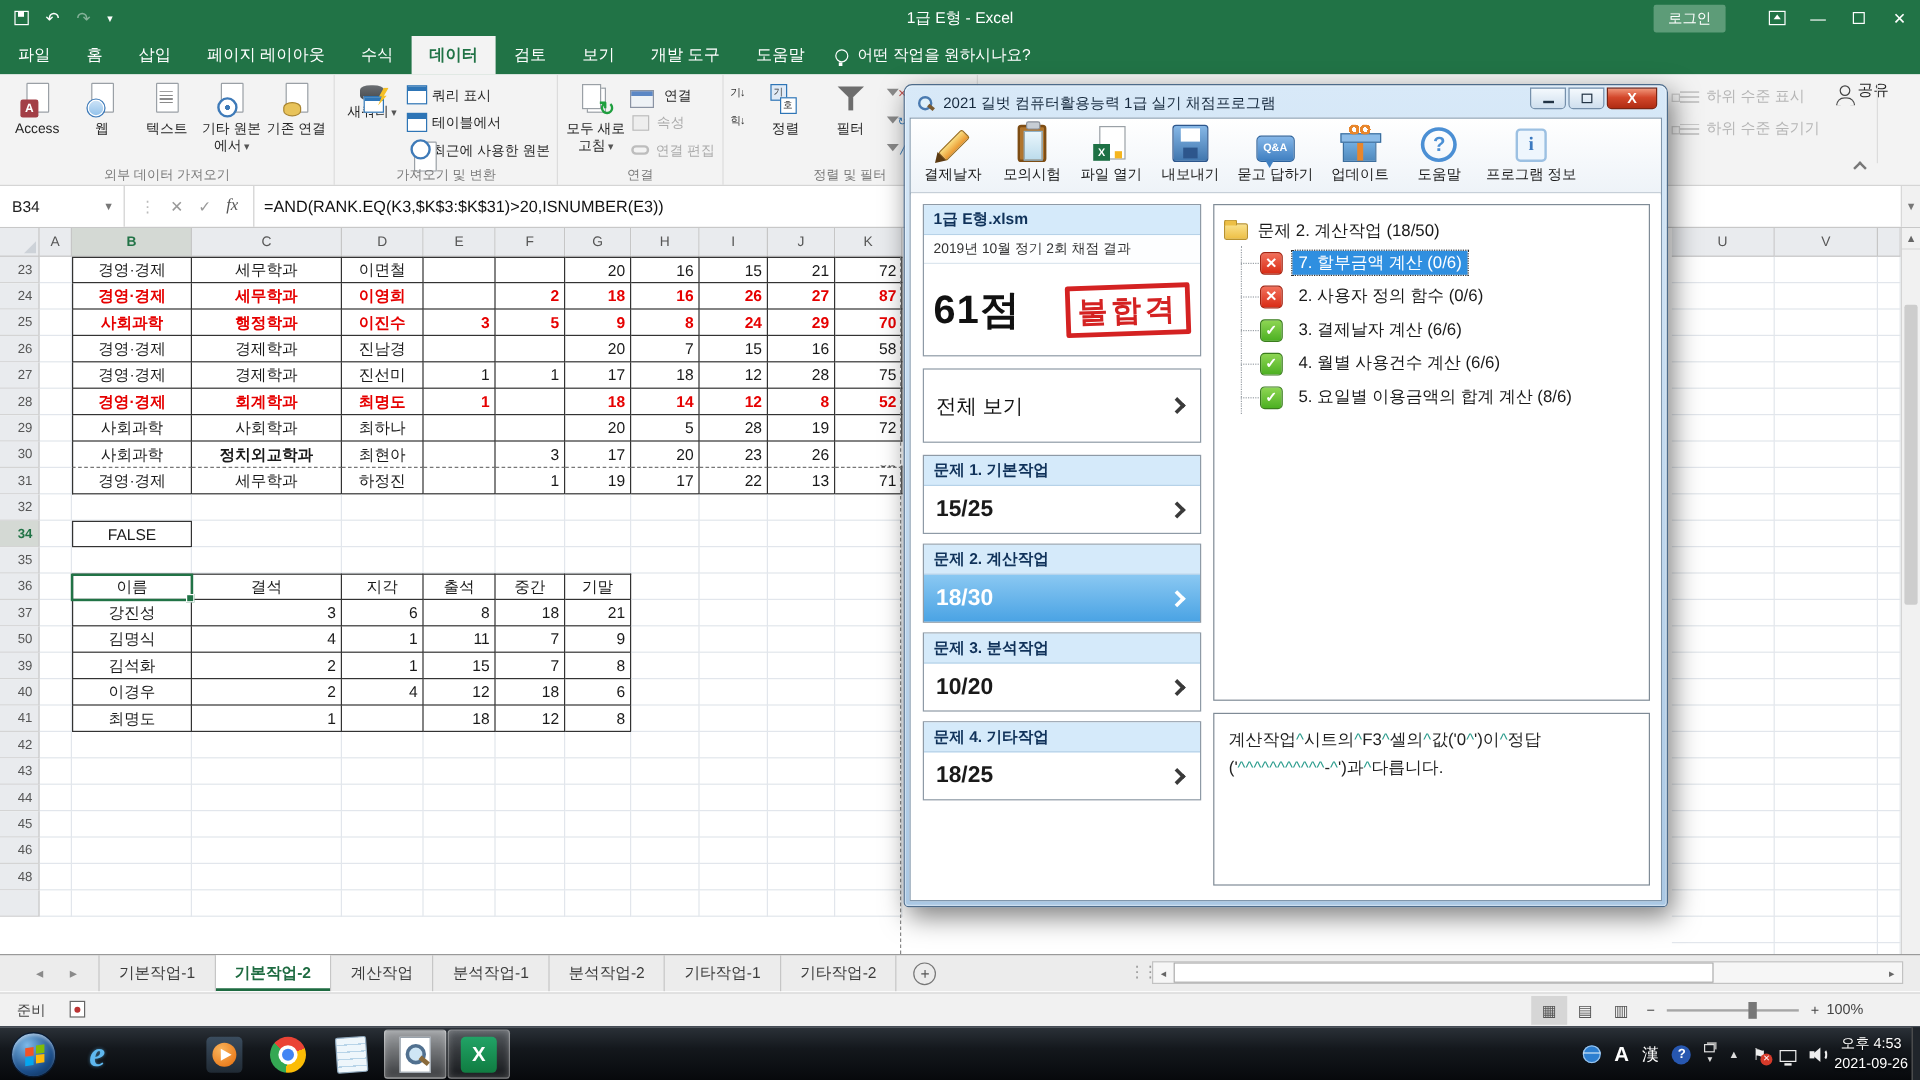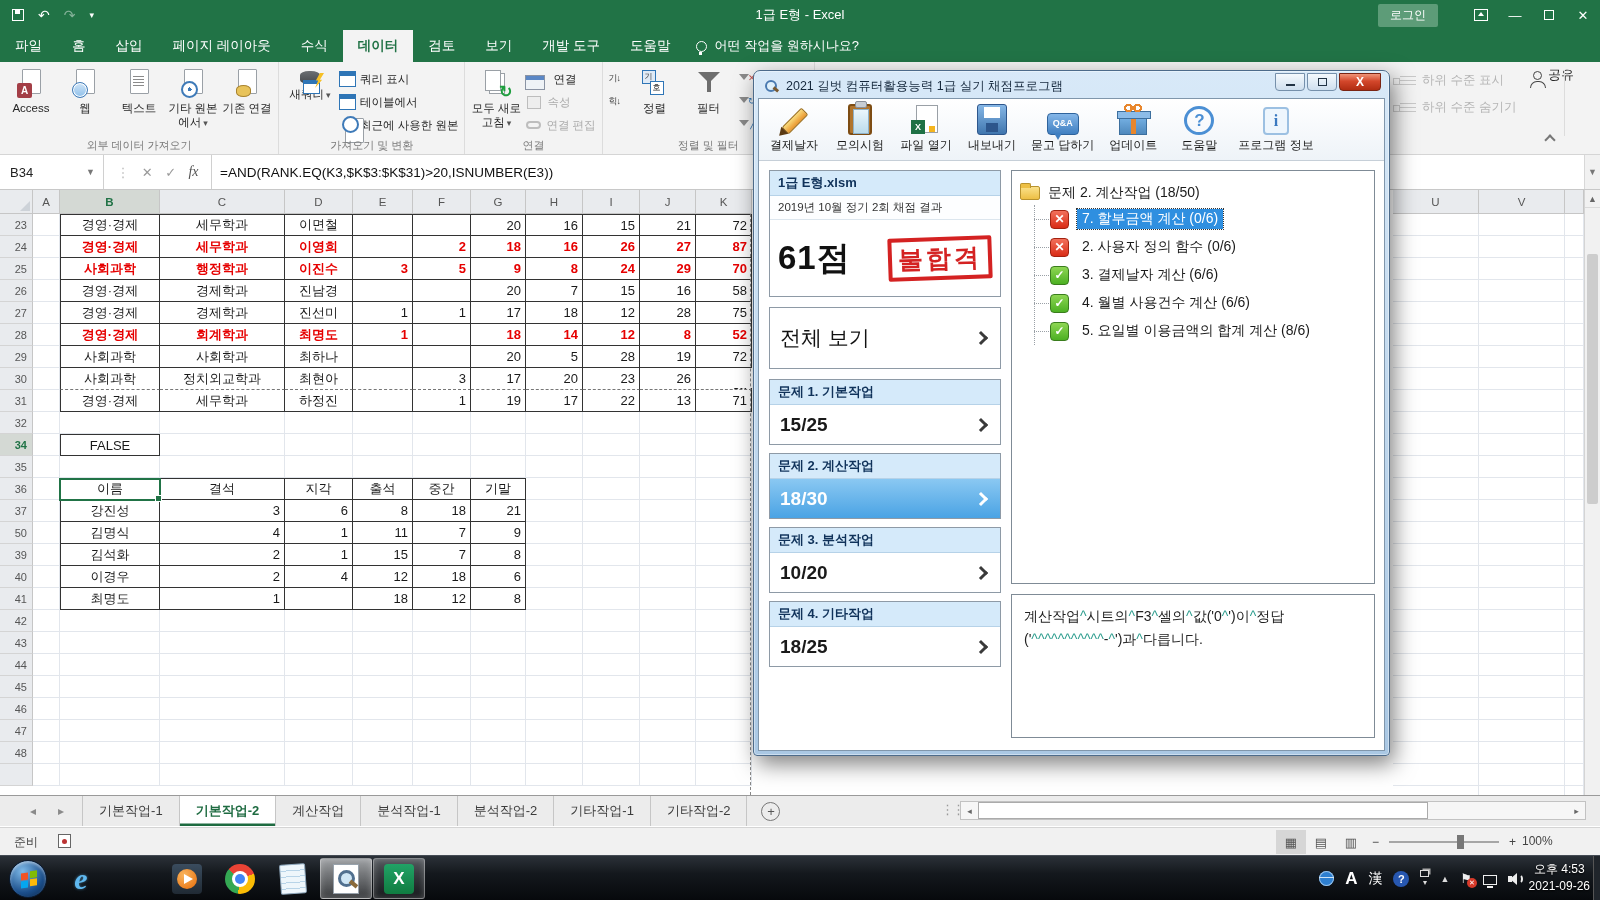--- a/index.html
+++ b/index.html
@@ -191,21 +191,21 @@
   .card{position:absolute;left:0;right:0;border:1px solid #8e9aa6;background:#fff;}
   .chead{height:25px;background:#d5eafa;border-bottom:1px solid #b6d2e8;font-weight:bold;font-size:13px;color:#10325a;display:flex;align-items:center;padding:0 8px;}
   .cbody{position:relative;height:39px;display:flex;align-items:center;justify-content:space-between;padding:0 10px;font-weight:bold;font-size:19px;color:#1a1a1a;}
   .cbody.on{background:linear-gradient(#8ac8f2,#4aa3e4);color:#fff;}
   .chev{width:10px;height:10px;border-right:3.5px solid #3a3a3a;border-bottom:3.5px solid #3a3a3a;transform:rotate(-45deg);margin-right:4px;}
   .cbody.on .chev{border-color:#fff;}
   .csub{height:24px;font-size:11.5px;color:#333;display:flex;align-items:center;padding:0 8px;border-bottom:1px solid #dce6ee;background:#fdfeff;}
   .cscore{height:76px;display:flex;align-items:center;justify-content:space-between;padding:0 8px;}
   .score61{font-size:33px;font-weight:bold;color:#111;letter-spacing:1px;}
   .stamp{border:4px solid #d42222;color:#d42222;font-size:25px;font-weight:800;padding:1px 6px;transform:rotate(-2deg);letter-spacing:3px;border-radius:2px;}
-  .viewall{font-size:21px;color:#111;font-weight:normal;}
+  .viewall{font-size:17px;color:#111;font-weight:normal;}
   .g-right{position:absolute;left:252px;right:9px;top:8px;bottom:8px;}
   .treepanel{position:absolute;left:0;right:0;top:0;height:414px;border:1px solid #7f8b96;background:#fff;padding:10px 8px;font-size:14px;color:#1a1a1a;overflow:hidden;}
   .troot{display:flex;align-items:center;gap:8px;height:24px;}
   .folder{width:20px;height:14px;background:linear-gradient(#fae18a,#edbf45);border:1px solid #b8922e;border-radius:2px;position:relative;}
   .folder:before{content:"";position:absolute;left:-1px;top:-4px;width:9px;height:4px;background:#edbf45;border:1px solid #b8922e;border-bottom:none;border-radius:2px 2px 0 0;}
   .tkids{margin-left:14px;border-left:1px dotted #9aa0a6;}
   .titem{position:relative;height:28px;display:flex;align-items:center;padding-left:42px;}
   .titem:before{content:"";position:absolute;left:-1px;top:50%;width:15px;border-top:1px dotted #9aa0a6;}
   .tico{position:absolute;left:15px;width:19px;height:19px;border-radius:4px;color:#fff;font-weight:bold;font-size:12px;display:flex;align-items:center;justify-content:center;}
   .tico.fail{background:linear-gradient(#f2705b,#d92c16);border:1px solid #a32210;}
@@ -554,21 +554,21 @@
         <div class="gc tbc" style="width: 55px;">20</div>
         <div class="gc tbc" style="width: 57px;">5</div>
         <div class="gc tbc" style="width: 57px;">28</div>
         <div class="gc tbc" style="width: 56px;">19</div>
         <div class="gc tbc" style="width: 56px;">72</div>
       </div>
       <div class="grow">
         <div class="rn">30</div>
         <div class="gc" style="width: 27px;"></div>
         <div class="gc tbc tbl ac dashb" style="width: 100px;">사회과학</div>
-        <div class="gc tbc ac dashb" style="width: 125px;">정치외교학과</div>
+        <div class="gc tbc ac dashb" style="width: 125px; font-weight: bold;">정치외교학과</div>
         <div class="gc tbc ac dashb" style="width: 68px;">최현아</div>
         <div class="gc tbc dashb" style="width: 60px;"></div>
         <div class="gc tbc dashb" style="width: 58px;">3</div>
         <div class="gc tbc dashb" style="width: 55px;">17</div>
         <div class="gc tbc dashb" style="width: 57px;">20</div>
         <div class="gc tbc dashb" style="width: 57px;">23</div>
         <div class="gc tbc dashb" style="width: 56px;">26</div>
         <div class="gc tbc dashb" style="width: 56px; margin-top: 20px;">86</div>
       </div>
       <div class="grow">
@@ -762,34 +762,20 @@
         <div class="gc" style="width: 60px;"></div>
         <div class="gc" style="width: 58px;"></div>
         <div class="gc" style="width: 55px;"></div>
         <div class="gc" style="width: 57px;"></div>
         <div class="gc" style="width: 57px;"></div>
         <div class="gc" style="width: 56px;"></div>
         <div class="gc" style="width: 56px;"></div>
       </div>
       <div class="grow">
         <div class="rn">46</div>
-        <div class="gc" style="width: 27px;"></div>
-        <div class="gc" style="width: 100px;"></div>
-        <div class="gc" style="width: 125px;"></div>
-        <div class="gc" style="width: 68px;"></div>
-        <div class="gc" style="width: 60px;"></div>
-        <div class="gc" style="width: 58px;"></div>
-        <div class="gc" style="width: 55px;"></div>
-        <div class="gc" style="width: 57px;"></div>
-        <div class="gc" style="width: 57px;"></div>
-        <div class="gc" style="width: 56px;"></div>
-        <div class="gc" style="width: 56px;"></div>
-      </div>
-      <div class="grow">
-        <div class="rn">47</div>
         <div class="gc" style="width: 27px;"></div>
         <div class="gc" style="width: 100px;"></div>
         <div class="gc" style="width: 125px;"></div>
         <div class="gc" style="width: 68px;"></div>
         <div class="gc" style="width: 60px;"></div>
         <div class="gc" style="width: 58px;"></div>
         <div class="gc" style="width: 55px;"></div>
         <div class="gc" style="width: 57px;"></div>
         <div class="gc" style="width: 57px;"></div>
         <div class="gc" style="width: 56px;"></div>

